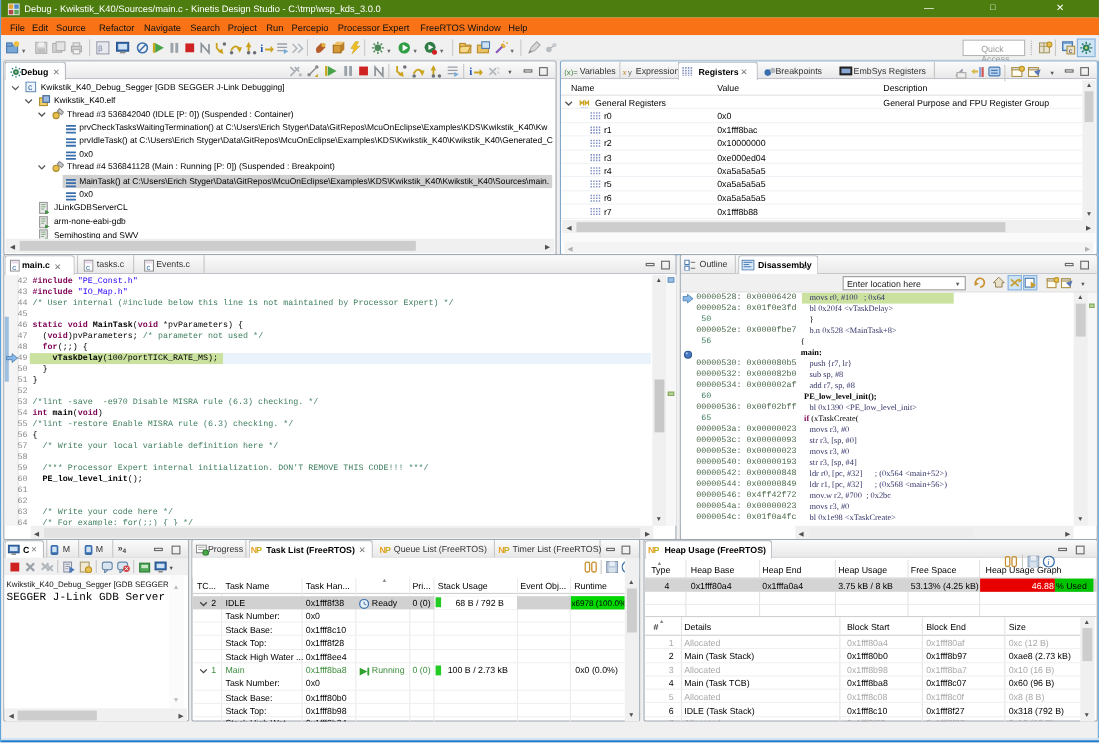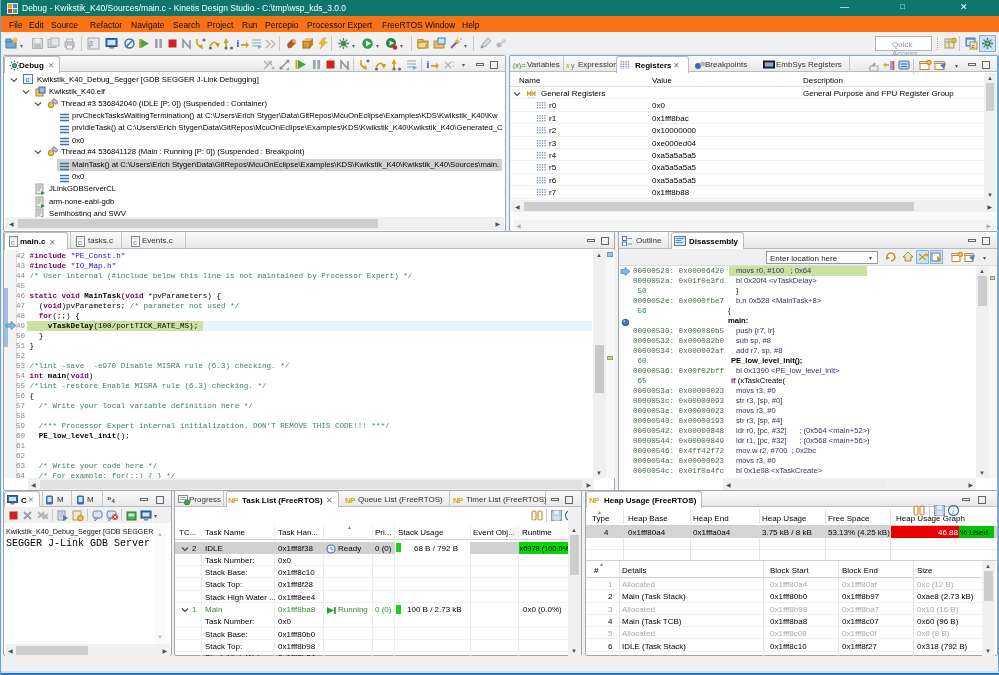--- a/index.html
+++ b/index.html
@@ -1,21 +1,21 @@
 <!DOCTYPE html>
 <html><head>
 <meta charset="utf-8">
 <style>
 * { margin:0; padding:0; box-sizing:border-box; }
 html,body { width:999px; height:675px; overflow:hidden; background:#f0f0f0;
   font-family:"Liberation Sans", sans-serif; font-size:8px; color:#000; }
 .abs { position:absolute; }
 #win { position:relative; width:999px; height:675px; border-left:1px solid #5ea4db; border-right:1px solid #5ea4db; }
 
-#titlebar { position:absolute; left:0; top:0; width:999px; height:16px; background:#0f766e; color:#fff; }
+#titlebar { position:absolute; left:0; top:0; width:999px; height:16px; background:#4d7c0f; color:#fff; }
 #titlebar .ttext { position:absolute; left:21px; top:3px; font-size:8.5px; color:#fff; white-space:pre; }
 #titlebar .tbtn { position:absolute; top:2px; color:#fff; font-size:9px; }
 
 #menubar { position:absolute; left:0; top:16px; width:999px; height:16px; background:#f97316; }
 #menubar span { position:absolute; top:4px; font-size:8.5px; color:#111; white-space:pre; }
 
 #toolbar { position:absolute; left:0; top:32px; width:999px; height:23px; background:#f0f0f0; border-bottom:1px solid #e2e2e2; }
 .tico { position:absolute; top:5px; width:13px; height:13px; }
 .tsep { position:absolute; top:4px; width:1px; height:15px; background:#c8c8c8; }
 
@@ -26,21 +26,21 @@
 .mnmx { position:absolute; top:4px; color:#555; font-size:8px; }
 .sans { position:absolute; white-space:pre; font-size:8px; }
 .mono { position:absolute; white-space:pre; font-family:"Liberation Mono", monospace; font-size:10px; }
 .ln { position:absolute; left:7px; width:14px; text-align:right; font-family:"Liberation Mono", monospace; font-size:7.6px; color:#8a8a8a; white-space:pre; line-height:10px; }
 .cl { position:absolute; left:25.6px; font-family:"Liberation Mono", monospace; font-size:7.6px; white-space:pre; line-height:10px; }
 .kw { color:#7f0055; font-weight:bold; }
 .str { color:#2a00ff; }
 .cm { color:#3f7f5f; }
 .b { font-weight:bold; }
 .dln { position:absolute; left:14px; font-family:"Liberation Mono", monospace; font-size:7.6px; white-space:pre; line-height:10px; color:#4c6a4c; }
-.din { position:absolute; left:117px; font-family:Liberation Sans, sans-serif; font-size:7.6px; white-space:pre; line-height:10px; color:#323268; }
+.din { position:absolute; left:117px; font-family:Liberation Serif, serif; font-size:7.6px; white-space:pre; line-height:10px; color:#323268; }
 
 .sb { position:absolute; background:#f0f0f0; }
 .sbthumb { position:absolute; background:#cdcdcd; }
 .sbarrow { position:absolute; color:#505050; font-size:6px; font-family:"Liberation Sans"; }
 
 #statusbar { position:absolute; left:0; top:656px; width:999px; height:16px; background:#f0f0f0; }
 #debug-panel .sans { font-size:7.7px; }
 #botborder { position:absolute; left:0; top:671px; width:999px; height:4px; background:#cfe3f3; border-bottom:2px solid #2079ca; }
 </style>
 </head>

